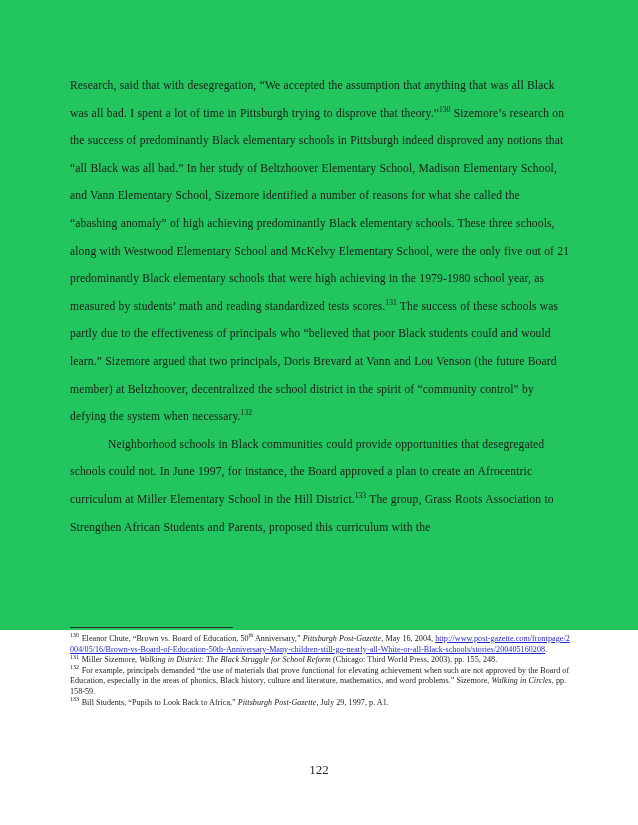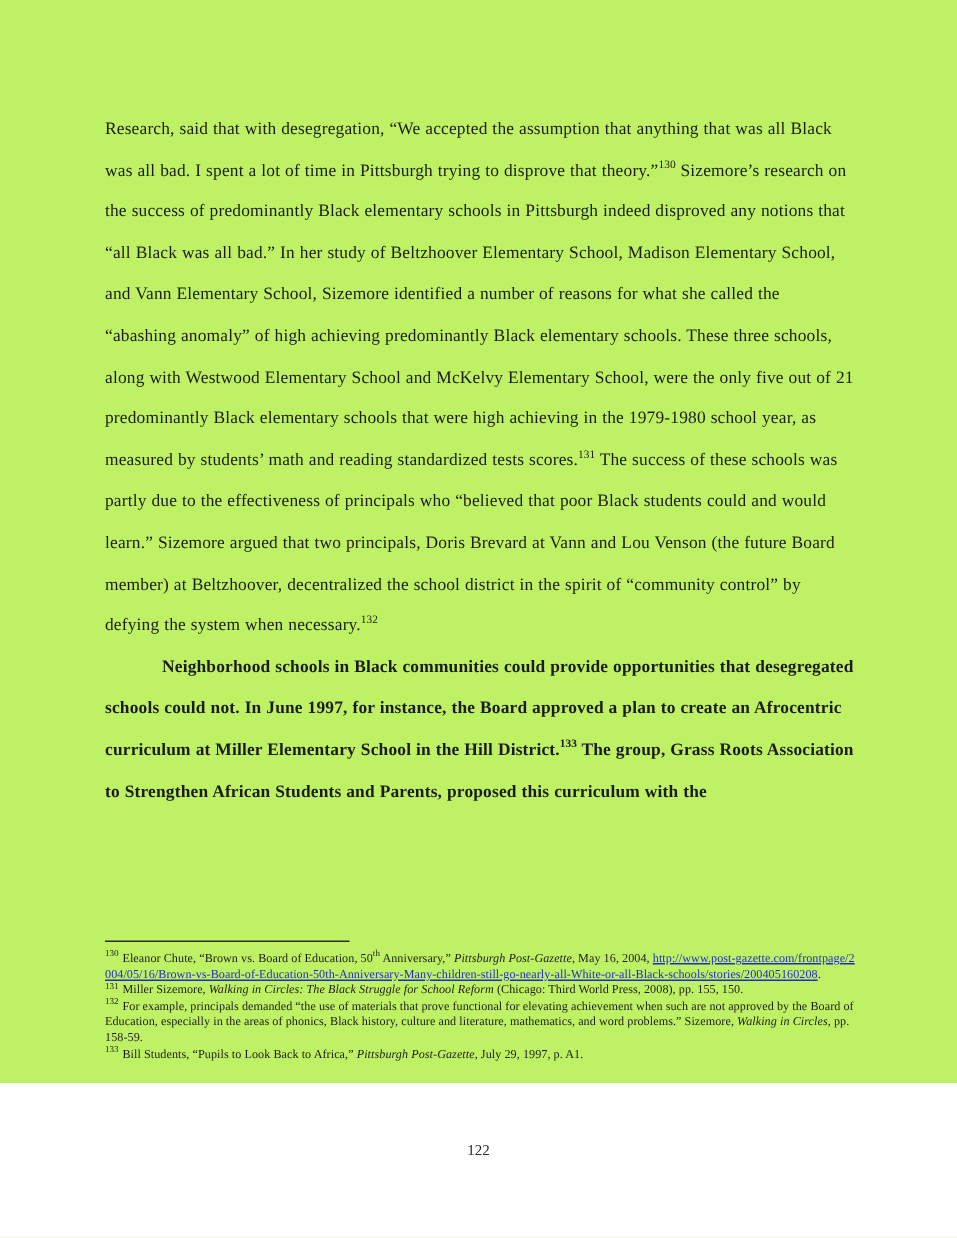--- a/index.html
+++ b/index.html
@@ -12,40 +12,39 @@
     height: 825px;
     font-family: "Liberation Serif", "DejaVu Serif", serif;
     color: #1b1b1b;
     position: relative;
     overflow: hidden;
   }
   .page {
     position: absolute;
     left: 0; top: 0;
     width: 638px;
-    height: 722px;
-    background: #bef264;
+    height: 630px;
+    background: #22c55e;
   }
   .body-area {
     position: absolute;
     left: 70px;
     top: 72px;
     width: 500px;
   }
   .para {
     font-size: 11.6px;
     line-height: 27.6px;
     text-align: left;
     margin: 0;
     letter-spacing: 0.01em;
     word-spacing: 0.02em;
   }
   .para.indent {
     text-indent: 38px;
-    font-weight: bold;
   }
   sup.fn {
     font-size: 7.6px;
     vertical-align: super;
     line-height: 0;
     letter-spacing: 0;
   }
   .footnote-area {
     position: absolute;
     left: 70px;
@@ -82,39 +81,39 @@
     font-size: 6px;
     vertical-align: super;
     line-height: 0;
   }
   .page-number {
     position: absolute;
     left: 0;
     top: 762px;
     width: 638px;
     text-align: center;
-    font-size: 10px;
+    font-size: 13px;
     color: #2a2a2a;
   }
 </style>
 </head>
 <body>
 
 <div class="page">
 
   <div class="body-area">
       <p class="para"><span>Research, said that with desegregation, “We accepted the assumption that anything that was all Black was all bad.  I spent a lot of time in Pittsburgh trying to disprove that theory.”</span><sup class="fn">130</sup><span> Sizemore’s research on the success of predominantly Black elementary schools in Pittsburgh indeed disproved any notions that “all Black was all bad.”  In her study of Beltzhoover Elementary School, Madison Elementary School, and Vann Elementary School, Sizemore identified a number of reasons for what she called the “abashing anomaly” of high achieving predominantly Black elementary schools.  These three schools, along with Westwood Elementary School and McKelvy Elementary School, were the only five out of 21 predominantly Black elementary schools that were high achieving in the 1979-1980 school year, as measured by students’ math and reading standardized tests scores.</span><sup class="fn">131</sup><span>  The success of these schools was partly due to the effectiveness of principals who “believed that poor Black students could and would learn.”  Sizemore argued that two principals, Doris Brevard at Vann and Lou Venson (the future Board member) at Beltzhoover, decentralized the school district in the spirit of “community control” by defying the system when necessary.</span><sup class="fn">132</sup></p>
       <p class="para indent"><span>Neighborhood schools in Black communities could provide opportunities that desegregated schools could not.  In June 1997, for instance, the Board approved a plan to create an Afrocentric curriculum at Miller Elementary School in the Hill District.</span><sup class="fn">133</sup><span>  The group, Grass Roots Association to Strengthen African Students and Parents, proposed this curriculum with the</span></p>
     </div>
 
   <div class="footnote-area">
     <div class="fn-rule"></div>
     <div>
         <p class="fn-item"><span class="marker">130</span><span>Eleanor Chute, “Brown vs. Board of Education, 50</span><sup class="ord">th</sup><span> Anniversary,” </span><i>Pittsburgh Post-Gazette</i><span>, May 16, 2004, </span><a class="fn-link" href="#">http://www.post-gazette.com/frontpage/2004/05/16/Brown-vs-Board-of-Education-50th-Anniversary-Many-children-still-go-nearly-all-White-or-all-Black-schools/stories/200405160208</a><span>.</span></p>
-        <p class="fn-item"><span class="marker">131</span><span>Miller Sizemore, </span><i>Walking in Circles: The Black Struggle for School Reform</i><span> (Chicago: Third World Press, 2008), pp. 155, 150.</span></p>
+        <p class="fn-item"><span class="marker">131</span><span>Miller Sizemore, </span><i>Walking in District: The Black Struggle for School Reform</i><span> (Chicago: Third World Press, 2003), pp. 155, 248.</span></p>
         <p class="fn-item"><span class="marker">132</span><span>For example, principals demanded “the use of materials that prove functional for elevating achievement when such are not approved by the Board of Education, especially in the areas of phonics, Black history, culture and literature, mathematics, and word problems.” Sizemore, </span><i>Walking in Circles</i><span>, pp. 158-59.</span></p>
         <p class="fn-item"><span class="marker">133</span><span>Bill Students, “Pupils to Look Back to Africa,” </span><i>Pittsburgh Post-Gazette</i><span>, July 29, 1997, p. A1.</span></p>
       </div>
   </div>
 
   <div class="page-number">122</div>
 
 </div>
 
 </body></html>

